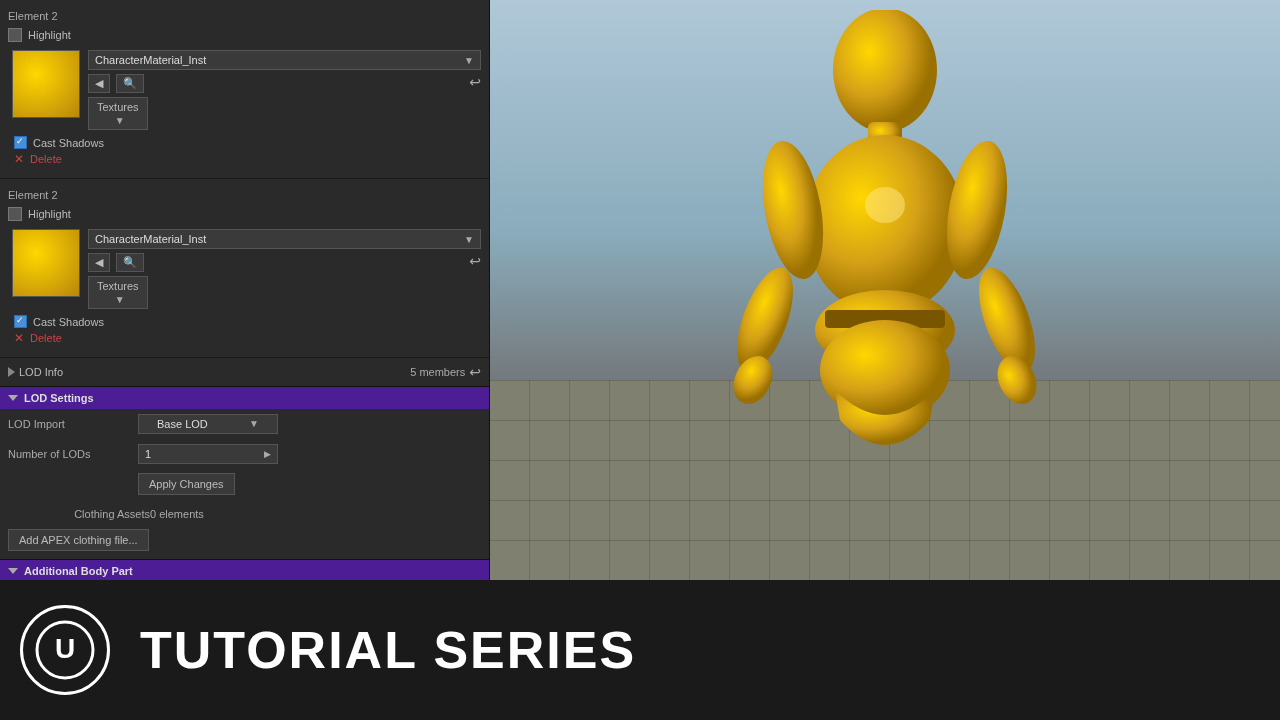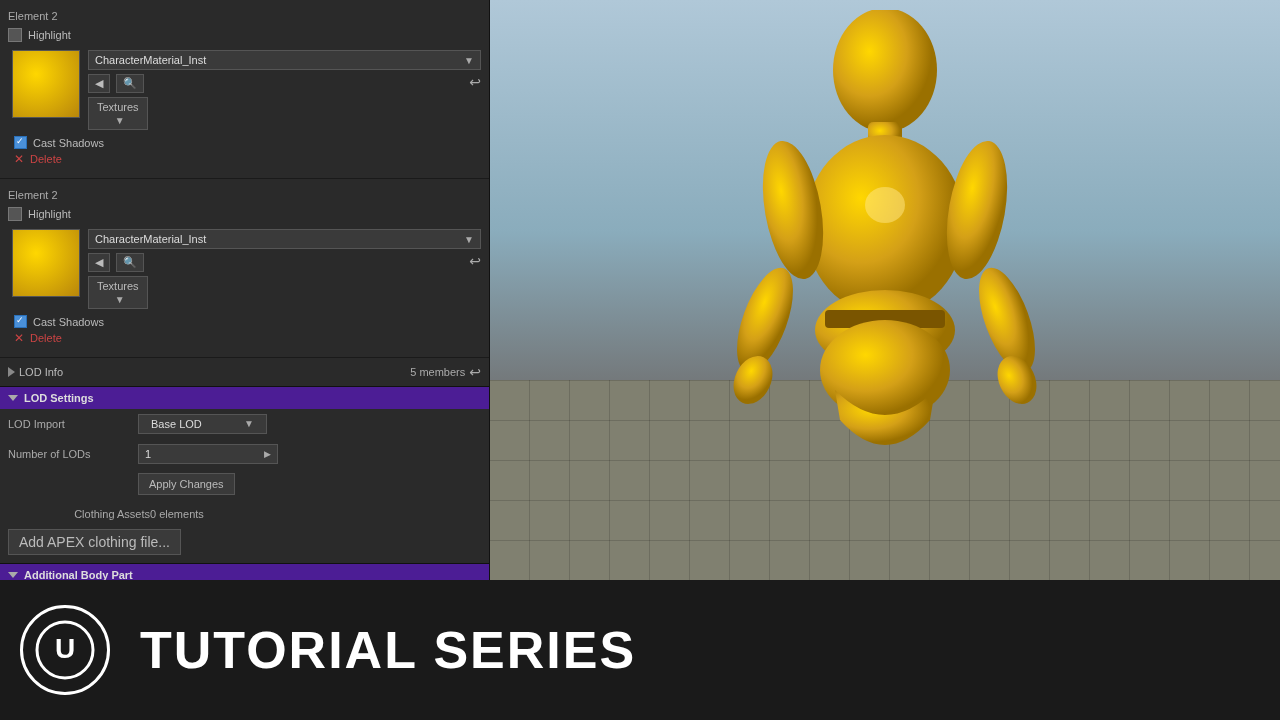--- a/index.html
+++ b/index.html
@@ -48,27 +48,27 @@
     .triangle-right { width: 0; height: 0; border-top: 5px solid transparent; border-bottom: 5px solid transparent; border-left: 7px solid #888; display: inline-block; }
     .lod-info-value { color: #aaa; font-size: 11px; display: flex; align-items: center; gap: 4px; }
 
     
     .section-header { background: #4c1d95; padding: 5px 8px; color: #ddd; font-size: 11px; font-weight: bold; display: flex; align-items: center; gap: 6px; border-top: 1px solid #111; cursor: pointer; }
     .triangle-down { width: 0; height: 0; border-left: 5px solid transparent; border-right: 5px solid transparent; border-top: 6px solid #aaa; display: inline-block; }
 
     
     .settings-row { padding: 5px 8px; display: flex; align-items: center; }
     .settings-label { color: #aaa; font-size: 11px; width: 130px; flex-shrink: 0; }
-    .settings-select { background: #3a3a3a; border: 1px solid #555; color: #ddd; font-size: 11px; padding: 3px 12px; width: 129px; display: flex; justify-content: space-between; cursor: pointer; }
+    .settings-select { background: #3a3a3a; border: 1px solid #555; color: #ddd; font-size: 11px; padding: 3px 18px; width: 140px; display: flex; justify-content: space-between; cursor: pointer; }
     .settings-input { background: #3a3a3a; border: 1px solid #555; color: #ddd; font-size: 11px; padding: 3px 6px; width: 140px; display: flex; align-items: center; justify-content: space-between; }
     .apply-btn { background: #3a3a3a; border: 1px solid #555; color: #bbb; font-size: 11px; padding: 4px 10px; cursor: pointer; margin: 4px 20px 8px 138px; }
 
     
     .clothing-row { padding: 5px 20px; display: flex; align-items: center; text-align: right; }
-    .add-apex-btn { background: #3a3a3a; border: 1px solid #555; color: #bbb; font-size: 14px; padding: 4px 10px; cursor: pointer; margin: 4px 8px 8px 8px; }
+    .add-apex-btn { background: #3a3a3a; border: 1px solid #555; color: #bbb; font-size: 11px; padding: 4px 10px; cursor: pointer; margin: 4px 8px 8px 8px; }
 
     
     .viewport-scene { width: 100%; height: 100%; position: relative; background: linear-gradient(180deg, #b0c8d8 0%, #8aacbc 40%, #707070 70%, #606060 100%); }
     .floor { position: absolute; bottom: 0; left: 0; right: 0; height: 200px; background: repeating-linear-gradient(0deg, transparent, transparent 39px, rgba(0,0,0,0.15) 39px, rgba(0,0,0,0.15) 40px), repeating-linear-gradient(90deg, transparent, transparent 39px, rgba(0,0,0,0.15) 39px, rgba(0,0,0,0.15) 40px); background-color: #808070; }
 
     
     .dropdown-arrow { display: inline-block; margin-left: 4px; font-size: 10px; color: #aaa; }
   </style>
 </head>
 <body>

